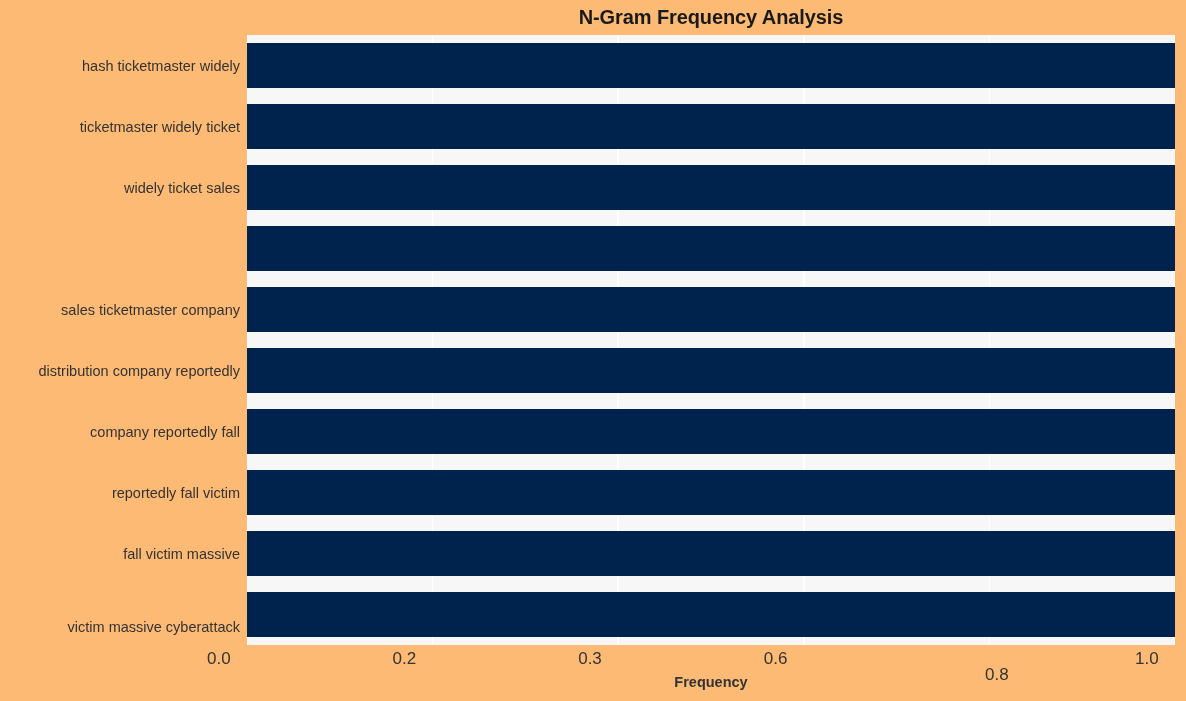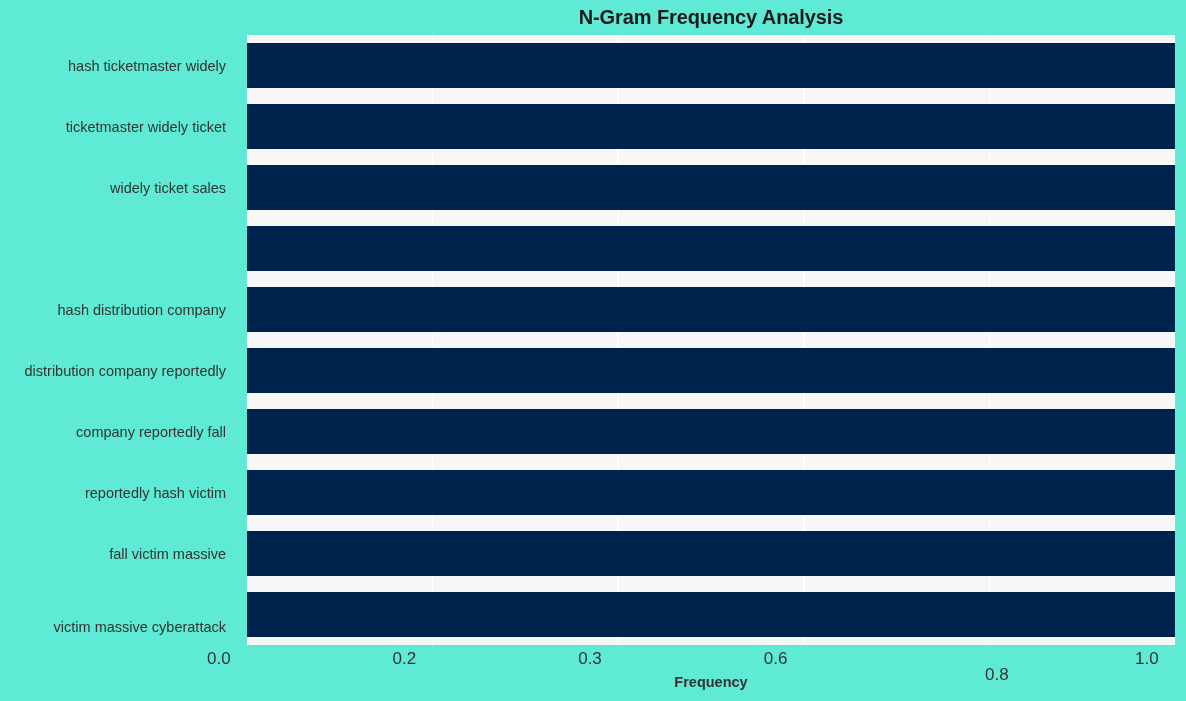--- a/index.html
+++ b/index.html
@@ -14,21 +14,21 @@
     color: #262626;
     overflow: hidden;
     position: relative;
   }
 
   #figure {
     position: absolute;
     left: 0; top: 0;
     width: 1186px;
     height: 701px;
-    background: #5eead4;
+    background: #fdba74;
   }
 
   
   #chart-title {
     position: absolute;
     left: 247px;
     top: 6px;
     width: 928px;
     text-align: center;
     font-size: 20px;
@@ -67,21 +67,21 @@
   
   .ytick-label {
     position: absolute;
     right: 0;
     width: 240px;
     text-align: right;
     font-size: 14.5px;
     color: #333333;
     line-height: 16px;
     white-space: nowrap;
-    padding-right: 21px;
+    padding-right: 7px;
     box-sizing: border-box;
   }
   #ytick-labels {
     position: absolute;
     left: 0;
     top: 35px;
     width: 247px;
     height: 610px;
   }
 
@@ -144,24 +144,24 @@
         <div class="bar" title="reportedly fall victim: 1" style="width: 928px; top: 435px; background: rgb(0, 35, 78);"></div>
         <div class="bar" title="fall victim massive: 1" style="width: 928px; top: 496px; background: rgb(0, 35, 78);"></div>
         <div class="bar" title="victim massive cyberattack: 1" style="width: 928px; top: 557px; background: rgb(0, 35, 78);"></div>
       </div>
   </div>
 
   <div id="ytick-labels">
       <div class="ytick-label" style="top: 22.5px;">hash ticketmaster widely</div>
       <div class="ytick-label" style="top: 83.5px; text-align: right;">ticketmaster widely ticket</div>
       <div class="ytick-label" style="top: 144.5px;">widely ticket sales</div>
-      <div class="ytick-label" style="top: 266.5px;">hash distribution company</div>
+      <div class="ytick-label" style="top: 266.5px;">sales ticketmaster company</div>
       <div class="ytick-label" style="top: 327.5px;">distribution company reportedly</div>
       <div class="ytick-label" style="top: 388.5px;">company reportedly fall</div>
-      <div class="ytick-label" style="top: 449.5px;">reportedly hash victim</div>
+      <div class="ytick-label" style="top: 449.5px;">reportedly fall victim</div>
       <div class="ytick-label" style="top: 510.5px;">fall victim massive</div>
       <div class="ytick-label" style="top: 584px;">victim massive cyberattack</div>
     </div>
 
   <div id="xtick-labels">
       <div class="xtick-label" style="left: 0px;">0.0</div>
       <div class="xtick-label" style="left: 185.6px;">0.2</div>
       <div class="xtick-label" style="left: 371.2px;">0.3</div>
       <div class="xtick-label" style="left: 556.8px;">0.6</div>
       <div class="xtick-label" style="left: 778px; margin-top: 16px;">0.8</div>

